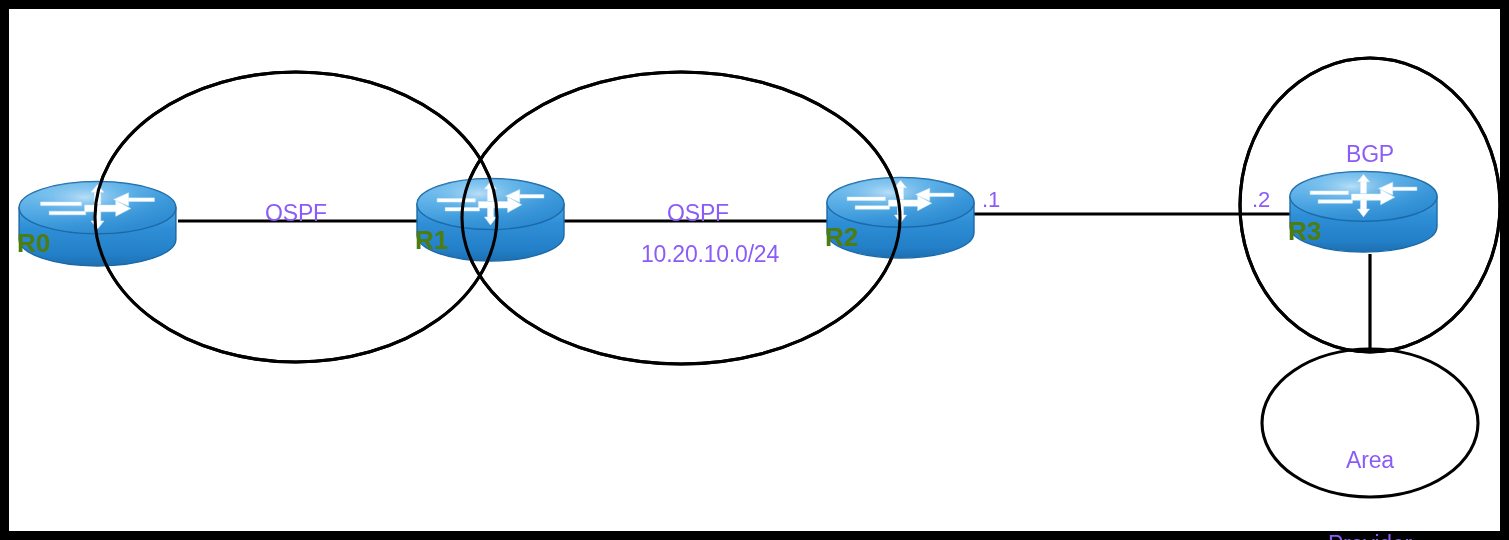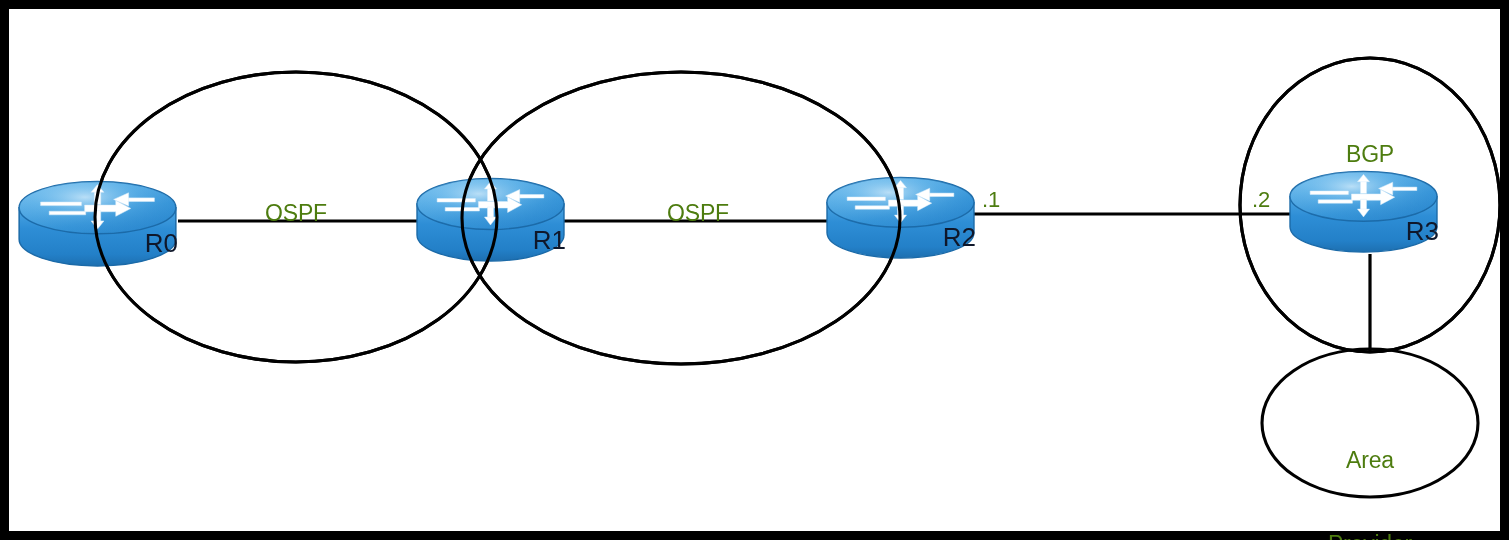--- a/index.html
+++ b/index.html
@@ -32,39 +32,39 @@
     background: #ffffff;
   }
   svg.layer {
     position: absolute;
     left: 0; top: 0;
     width: 1509px; height: 540px;
     pointer-events: none;
   }
   .diagram-text {
     position: absolute;
-    color: #4d7c0f;
+    color: #8b5cf6;
     font-family: "Liberation Sans", sans-serif;
     font-size: 23px;
     line-height: 28px;
     white-space: pre;
     text-align: center;
     letter-spacing: -0.2px;
   }
   .router {
     position: absolute;
   }
   .router-label {
     position: absolute;
     width: 100%;
-    text-align: right;
-    color: #0f172a;
+    text-align: left;
+    color: #4d7c0f;
     font-family: "Liberation Sans", sans-serif;
     font-size: 26px;
-    font-weight: 400;
+    font-weight: 700;
     letter-spacing: 0px;
   }
   .zone-label {
     font-size: 23px;
   }
   .iface-label {
     font-size: 22px;
   }
   .net-label {
     font-size: 23px;
@@ -148,20 +148,21 @@
 
   <div class="diagram-text zone-label" style="left:206px; top:143px; width:180px;">
     <div>OSPF</div>
   </div>
 
 
   <div class="diagram-text zone-label" style="left:608px; top:143px; width:180px;">
     <div>OSPF</div>
   </div>
 
+  <div class="diagram-text net-label" style="left:614px; top:240px; width:192px;">10.20.10.0/24</div>
 
   <div class="diagram-text iface-label" style="left:982px; top:186px; width:34px; text-align:left;">.1</div>
 
 
   <div class="diagram-text iface-label" style="left:1252px; top:186px; width:34px; text-align:left;">.2</div>
 
   <div class="diagram-text zone-label" style="left:1282px; top:84px; width:176px;">
     <div>BGP</div>
   </div>
 

